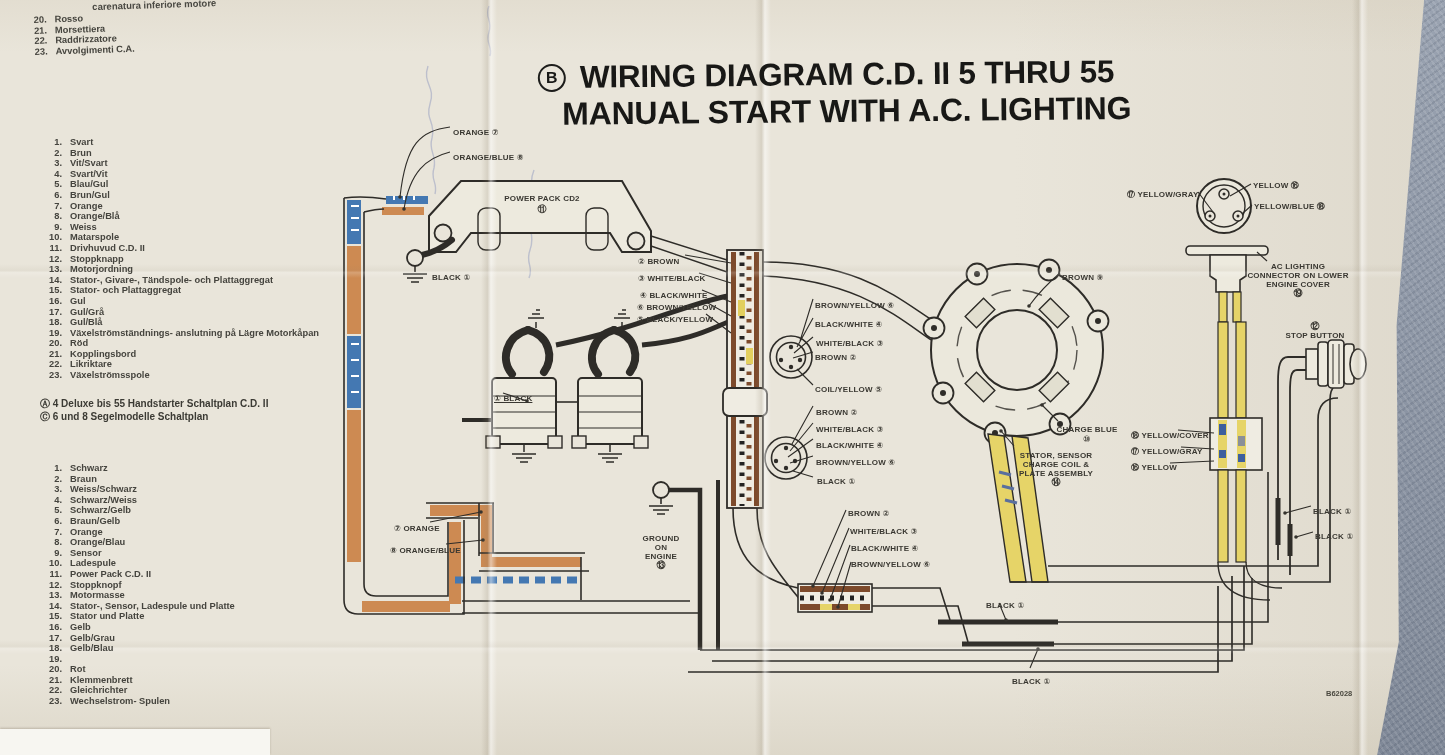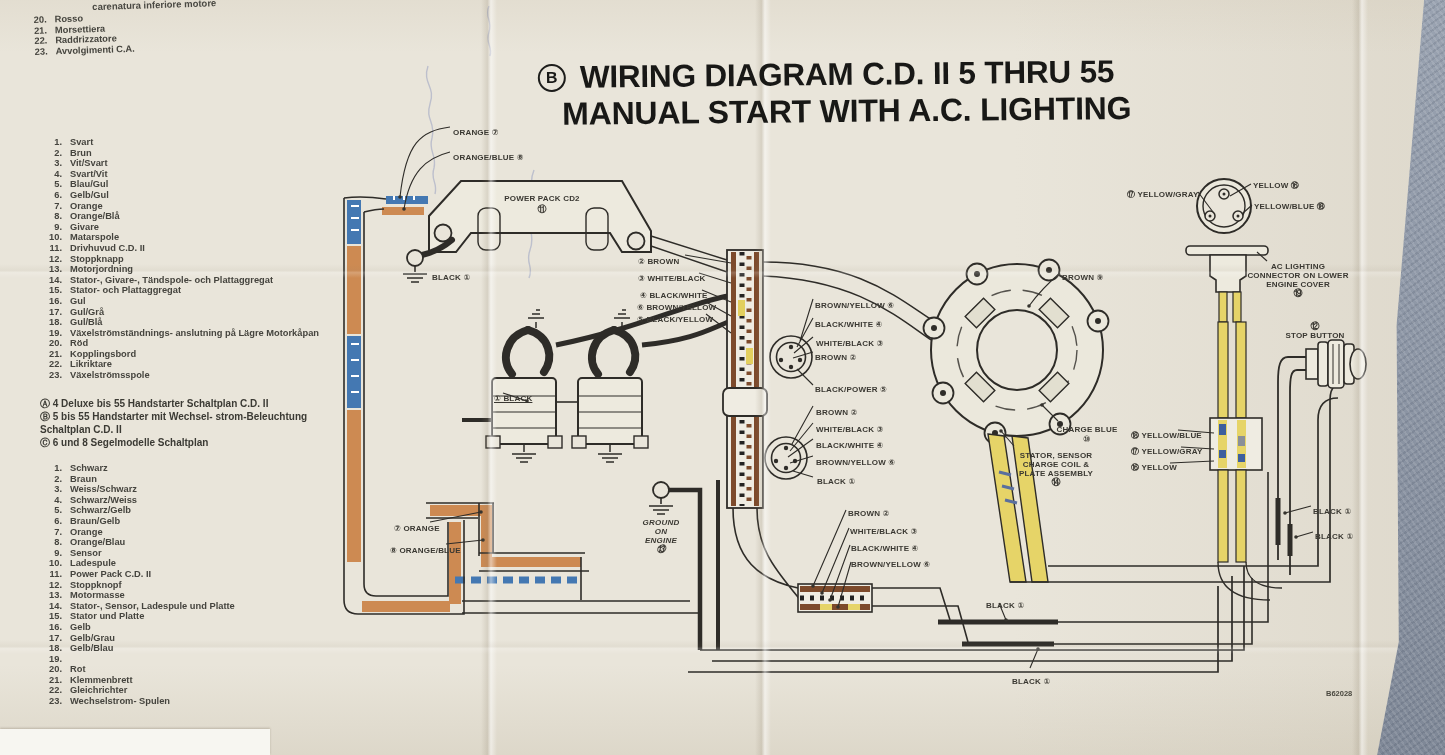--- a/index.html
+++ b/index.html
@@ -337,33 +337,33 @@
       <div class="li">
         <span class="li-n">4.</span>
         <span class="li-t">Svart/Vit</span>
       </div>
       <div class="li">
         <span class="li-n">5.</span>
         <span class="li-t">Blau/Gul</span>
       </div>
       <div class="li">
         <span class="li-n">6.</span>
-        <span class="li-t">Gelb/Gul</span>
+        <span class="li-t">Brun/Gul</span>
       </div>
       <div class="li">
         <span class="li-n">7.</span>
         <span class="li-t">Orange</span>
       </div>
       <div class="li">
         <span class="li-n">8.</span>
         <span class="li-t">Orange/Blå</span>
       </div>
       <div class="li">
         <span class="li-n">9.</span>
-        <span class="li-t">Givare</span>
+        <span class="li-t">Weiss</span>
       </div>
       <div class="li">
         <span class="li-n">10.</span>
         <span class="li-t">Matarspole</span>
       </div>
       <div class="li">
         <span class="li-n">11.</span>
         <span class="li-t">Drivhuvud C.D. II</span>
       </div>
       <div class="li">
@@ -411,21 +411,20 @@
         <span class="li-t">Likriktare</span>
       </div>
       <div class="li">
         <span class="li-n">23.</span>
         <span class="li-t">Växelströmsspole</span>
       </div>
     </div>
 
   <div style="position:absolute;left:40px;top:398px;width:296px;">
     <div class="hdr">Ⓐ 4 Deluxe bis 55 Handstarter Schaltplan C.D. II</div>
-    <div class="hdr">Ⓑ 5 bis 55 Handstarter mit Wechsel- strom-Beleuchtung Schaltplan C.D. II</div>
     <div class="hdr">Ⓒ 6 und 8 Segelmodelle Schaltplan</div>
   </div>
   <div class="list" style="left:40px;top:463px;width:300px;">
       <div class="li">
         <span class="li-n">1.</span>
         <span class="li-t">Schwarz</span>
       </div>
       <div class="li">
         <span class="li-n">2.</span>
         <span class="li-t">Braun</span>
@@ -536,21 +535,21 @@
   <div class="lbl" style="left:637px;top:308px;">⑤ BLACK/YELLOW</div>
 
   <div class="lbl" style="left:494px;top:387px;text-decoration:underline;">① BLACK</div>
   <div class="lbl" style="left:394px;top:517px;">⑦ ORANGE</div>
   <div class="lbl" style="left:390px;top:539px;">⑧ ORANGE/BLUE</div>
 
   <div class="lbl" style="left:815px;top:294px;">BROWN/YELLOW ⑥</div>
   <div class="lbl" style="left:815px;top:313px;">BLACK/WHITE ④</div>
   <div class="lbl" style="left:816px;top:332px;">WHITE/BLACK ③</div>
   <div class="lbl" style="left:815px;top:346px;">BROWN ②</div>
-  <div class="lbl" style="left:815px;top:378px;">BLACK/POWER ⑤</div>
+  <div class="lbl" style="left:815px;top:378px;">COIL/YELLOW ⑤</div>
 
   <div class="lbl" style="left:816px;top:401px;">BROWN ②</div>
   <div class="lbl" style="left:816px;top:418px;">WHITE/BLACK ③</div>
   <div class="lbl" style="left:816px;top:434px;">BLACK/WHITE ④</div>
   <div class="lbl" style="left:816px;top:451px;">BROWN/YELLOW ⑥</div>
   <div class="lbl" style="left:817px;top:470px;">BLACK ①</div>
 
   <div class="lbl" style="left:1062px;top:266px;">BROWN ⑨</div>
   <div class="lbl lblc" style="left:1040px;top:418px;width:94px;">CHARGE BLUE</div>
   <div class="lbl lblc" style="left:1040px;top:428px;width:94px;font-size:9px;">⑩</div>
@@ -571,25 +570,25 @@
     <div>CONNECTOR ON LOWER</div>
     <div>ENGINE COVER</div>
     <div style="font-size:9px;">⑲</div>
   </div>
 
   <div class="lbl lblc" style="left:1275px;top:315px;width:80px;">
     <div style="font-size:9px;">⑫</div>
     <div>STOP BUTTON</div>
   </div>
 
-  <div class="lbl" style="left:1131px;top:424px;">⑱ YELLOW/BLUE</div>
+  <div class="lbl" style="left:1131px;top:424px;">⑱ YELLOW/COVER</div>
   <div class="lbl" style="left:1131px;top:440px;">⑰ YELLOW/GRAY</div>
   <div class="lbl" style="left:1131px;top:456px;">⑯ YELLOW</div>
 
-  <div class="lbl lblc" style="left:636px;top:512px;width:50px;line-height:8.8px;font-style:italic;">
+  <div class="lbl lblc" style="left:636px;top:528px;width:50px;line-height:8.8px;">
     <div>GROUND</div>
     <div>ON</div>
     <div>ENGINE</div>
     <div style="font-size:9px;">⑬</div>
   </div>
 
   <div class="lbl" style="left:848px;top:502px;">BROWN ②</div>
   <div class="lbl" style="left:850px;top:520px;">WHITE/BLACK ③</div>
   <div class="lbl" style="left:851px;top:537px;">BLACK/WHITE ④</div>
   <div class="lbl" style="left:851px;top:553px;">BROWN/YELLOW ⑥</div>

